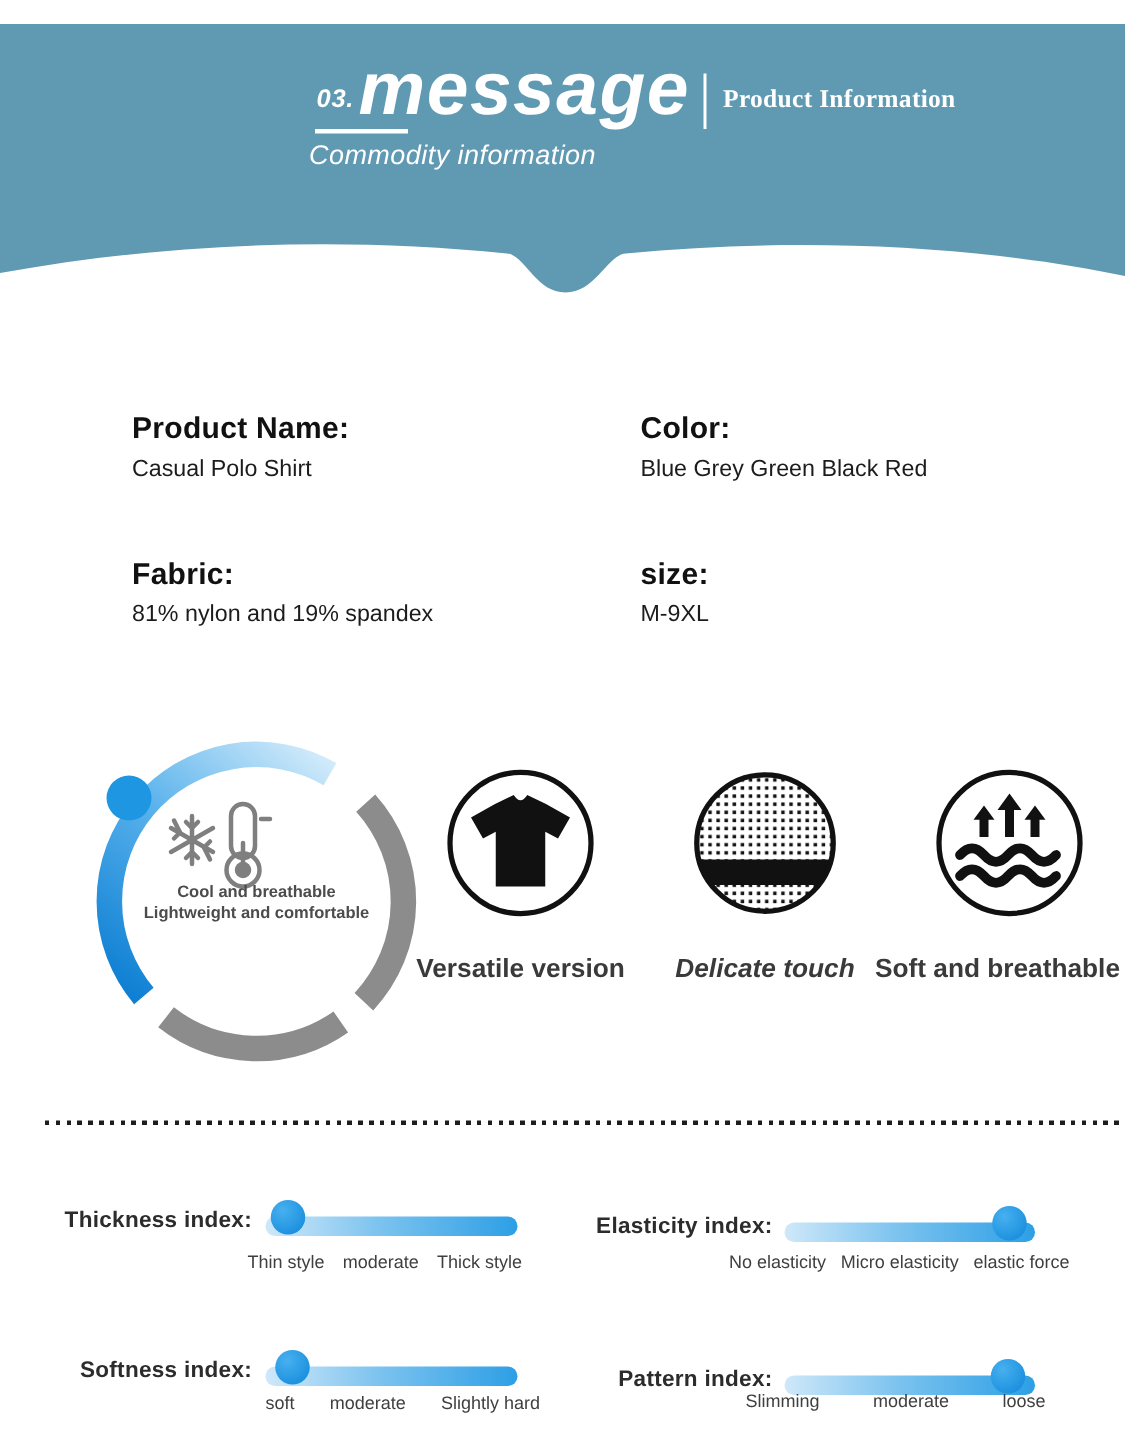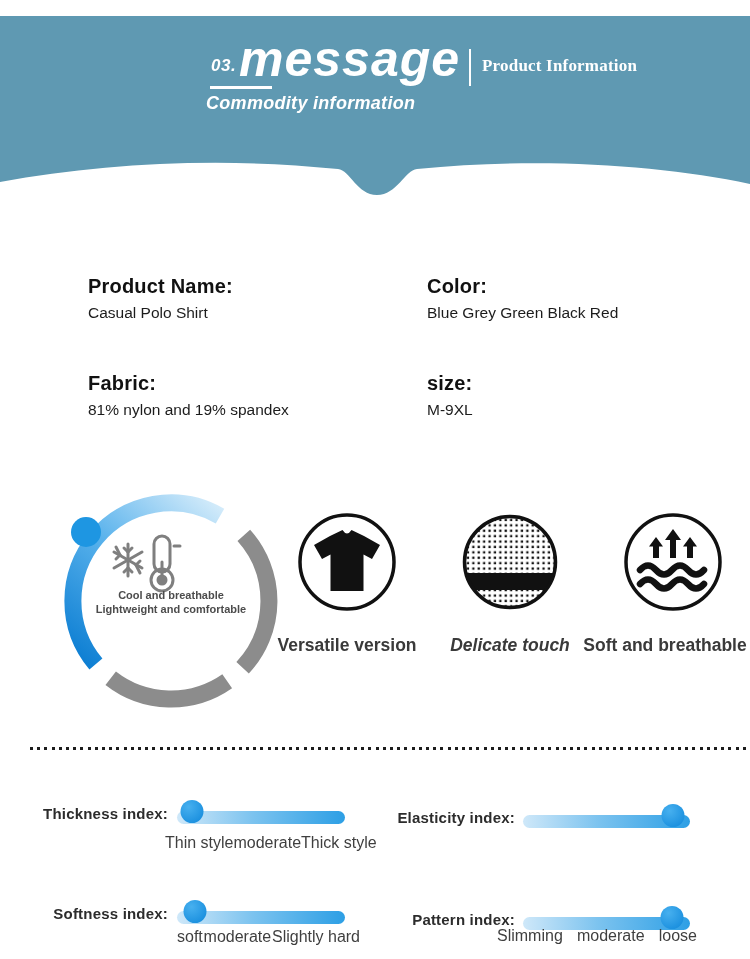--- a/index.html
+++ b/index.html
@@ -21,21 +21,21 @@
     position:absolute; left:239px; top:14px; color:#fff;
     font-size:50px; font-weight:bold; font-style:italic; letter-spacing:1px;
   }
   .hdr-divider { position:absolute; left:469px; top:33px; width:2px; height:37px; background:#ffffff; }
   .hdr-subtitle {
     position:absolute; left:482px; top:40px; color:#fff;
     font-size:17px; font-weight:bold; letter-spacing:.2px;font-family:Liberation Serif, serif;
   }
   .hdr-tagline {
     position:absolute; left:206px; top:77px; color:#fff;
-    font-size:18px; font-weight:bold; font-style:italic; letter-spacing:.3px;
+    font-size:18px; font-weight:normal; font-style:italic; letter-spacing:.3px;
   }
 
   
   .field { position:absolute; width:320px; }
   .field .f-label { font-size:20px; font-weight:bold; color:#111; letter-spacing:.2px; }
   .field .f-value { font-size:15.5px; color:#1c1c1c; margin-top:6px; }
   .field-0 { left:88px;  top:259px; }
   .field-1 { left:427px; top:259px; }
   .field-2 { left:88px;  top:356px; }
   .field-3 { left:427px; top:356px; }
@@ -73,21 +73,21 @@
     position:absolute; width:168px; height:13px; border-radius:7px;
     background:linear-gradient(90deg,#cfe8f9 0%,#7cc3ef 45%,#2d9fe5 100%);
   }
   .sl-knob {
     position:absolute; top:-11px; width:23px; height:23px; border-radius:50%;
     transform:translateX(-50%);
     background:radial-gradient(circle at 35% 30%, #47b0ef, #0f87da);
   }
   .sl-scale {
     position:absolute; display:flex; justify-content:space-between;
-    font-size:16px; color:#3f3f3f; white-space:nowrap;
+    font-size:12px; color:#3f3f3f; white-space:nowrap;
   }
   .sl0-label { left:20px;  top:789px; width:148px; }
   .sl0-bar   { left:177px; top:795px; }
   .sl0-scale { left:165px; top:818px; width:183px; }
   .sl1-label { left:355px; top:793px; width:160px; }
   .sl1-bar   { left:523px; top:799px; width:167px; }
   .sl1-scale { left:486px; top:818px; width:227px; }
   .sl2-label { left:20px;  top:889px; width:148px; }
   .sl2-bar   { left:177px; top:895px; }
   .sl2-scale { left:177px; top:912px; width:183px; }
@@ -220,20 +220,25 @@
   <div class="sl-scale sl0-scale">
     <span>Thin style</span>
     <span>moderate</span>
     <span>Thick style</span>
   </div>
 
   <div class="sl-label sl1-label">Elasticity index:</div>
   <div class="sl-bar sl1-bar">
     <div class="sl-knob" style="left: 90%;"></div>
   </div>
+  <div class="sl-scale sl1-scale">
+    <span>No elasticity</span>
+    <span>Micro elasticity</span>
+    <span>elastic force</span>
+  </div>
 
   <div class="sl-label sl2-label">Softness index:</div>
   <div class="sl-bar sl2-bar">
     <div class="sl-knob" style="left: 11%;"></div>
   </div>
   <div class="sl-scale sl2-scale">
     <span>soft</span>
     <span>moderate</span>
     <span>Slightly hard</span>
   </div>

